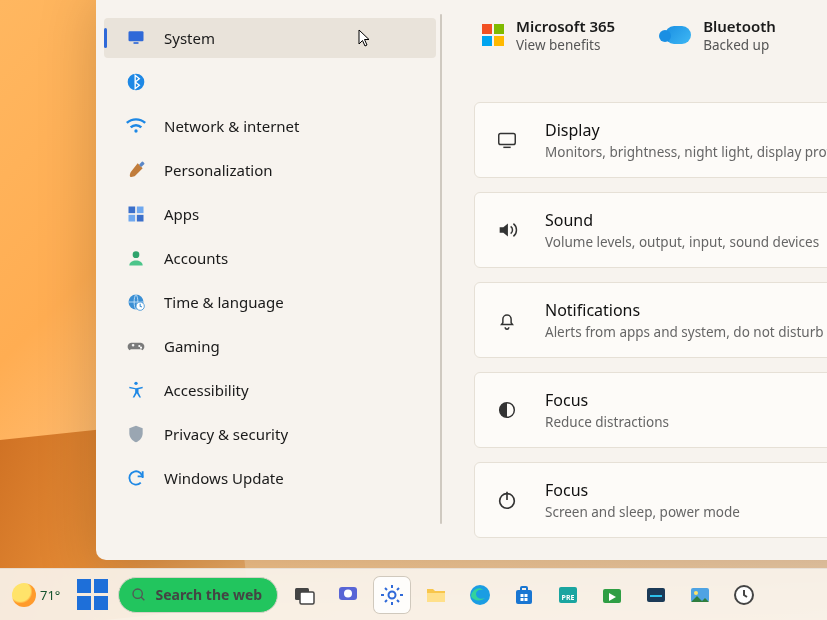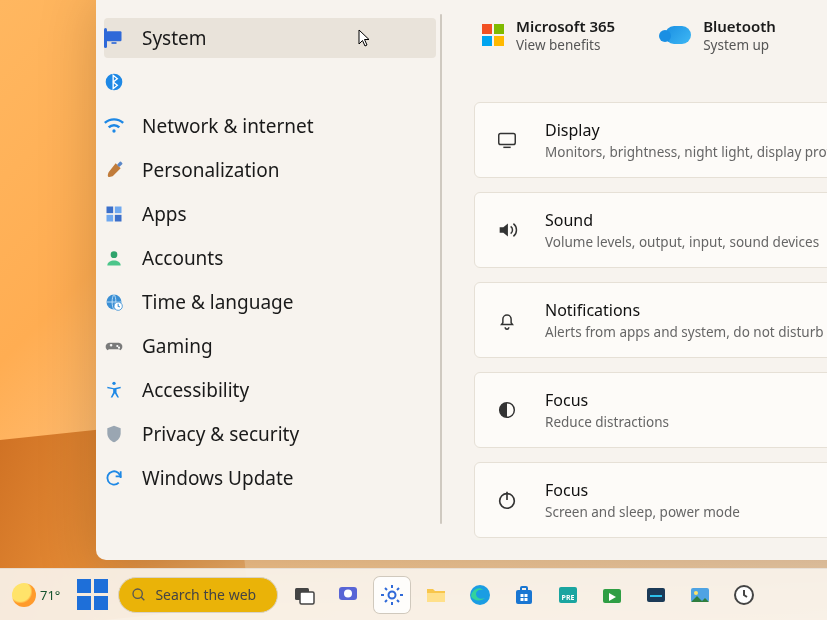--- a/index.html
+++ b/index.html
@@ -29,23 +29,24 @@
     z-index:2;
   }
   .sidebar {
     width:348px; height:100%;
     padding-top:34px;
     position:relative;
   }
   .sidebar-item {
     display:flex; align-items:center;
     height:40px;
+    padding-left:22px;
     gap:18px;
     color:#1a1a1a;
-    font-size:19px;
+    font-size:15px;
     border-radius:4px;
     margin:4px 8px;
     cursor:pointer;
   }
   .sidebar-item.selected {
     background:#e9e3da;
     position:relative;
   }
   .sidebar-item.selected::before{
     content:""; position:absolute; left:0; top:10px; bottom:10px; width:3px;
@@ -102,23 +103,23 @@
   }
   .weather{
     display:flex;align-items:center;gap:4px;font-size:13px;color:#14532d;
     padding:0 6px;
   }
   .sun{width:24px;height:24px;border-radius:50%;
     background:radial-gradient(circle at 35% 35%, #ffe36a 0 45%, #ff9a2b 55% 100%);}
   .start-button{width:36px;height:36px;display:grid;grid-template-columns:14px 14px;grid-template-rows:14px 14px;gap:3px;place-content:center;cursor:pointer;}
   .start-button span{background:#1e6fd9;}
   .searchbox{
-    flex:0 0 160px;height:36px;border-radius:20px;background:#eab308;
+    flex:0 0 160px;height:36px;border-radius:20px;background:#22c55e;
     border:1px solid #d8d2c8;display:flex;align-items:center;gap:8px;padding:0 12px;
-    font-size:14px;color:#444;cursor:text;
+    font-size:14px;color:#444;cursor:text;font-weight:bold;
   }
   .tb-icon{
     width:36px;height:36px;border-radius:6px;display:flex;align-items:center;justify-content:center;
     cursor:pointer;
   }
   .tb-icon.active{background:rgba(255,255,255,.85);box-shadow:0 0 0 1px #d0c9bd;}
   .tb-icon svg{width:24px;height:24px;}
 </style>
 </head>
 <body>
@@ -251,21 +252,21 @@
           </div>
         <div>
           <div class="title">Microsoft 365</div>
           <div class="sub">View benefits</div>
         </div>
       </div>
       <div class="strip-block">
         <div class="onedrive-logo"></div>
         <div>
           <div class="title">Bluetooth</div>
-          <div class="sub">System up</div>
+          <div class="sub">Backed up</div>
         </div>
       </div>
     </div>
 
     <div class="cards" id="cards-slot">
         <div class="card">
           <div class="card-icon">
             <svg width="22" height="22" viewBox="0 0 24 24" fill="none" stroke="#333" stroke-width="1.6">
               <rect x="3" y="5" width="18" height="12" rx="2"></rect>
               <line x1="8" y1="20" x2="16" y2="20"></line>

